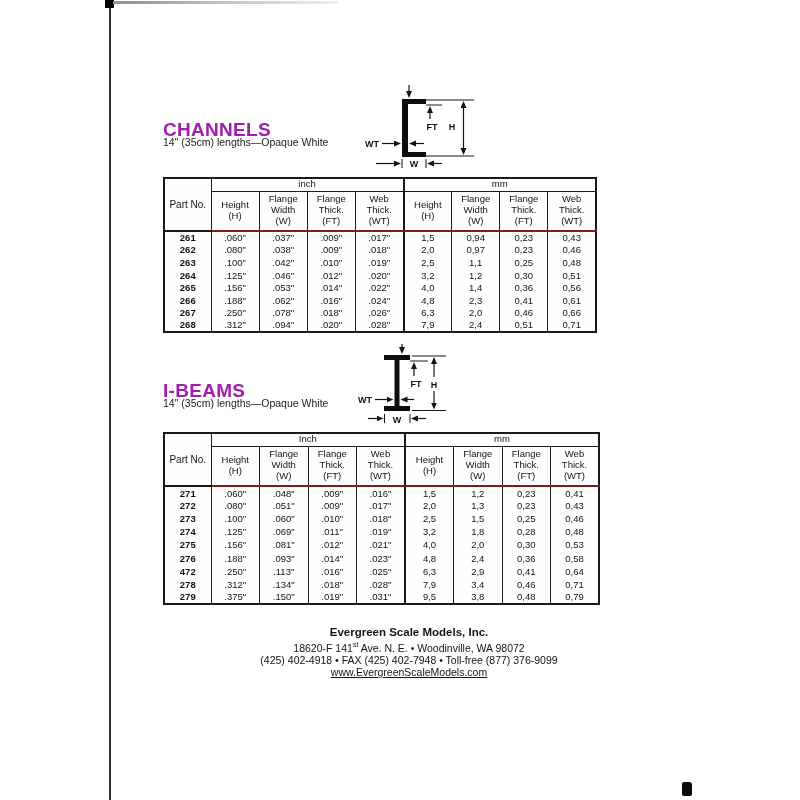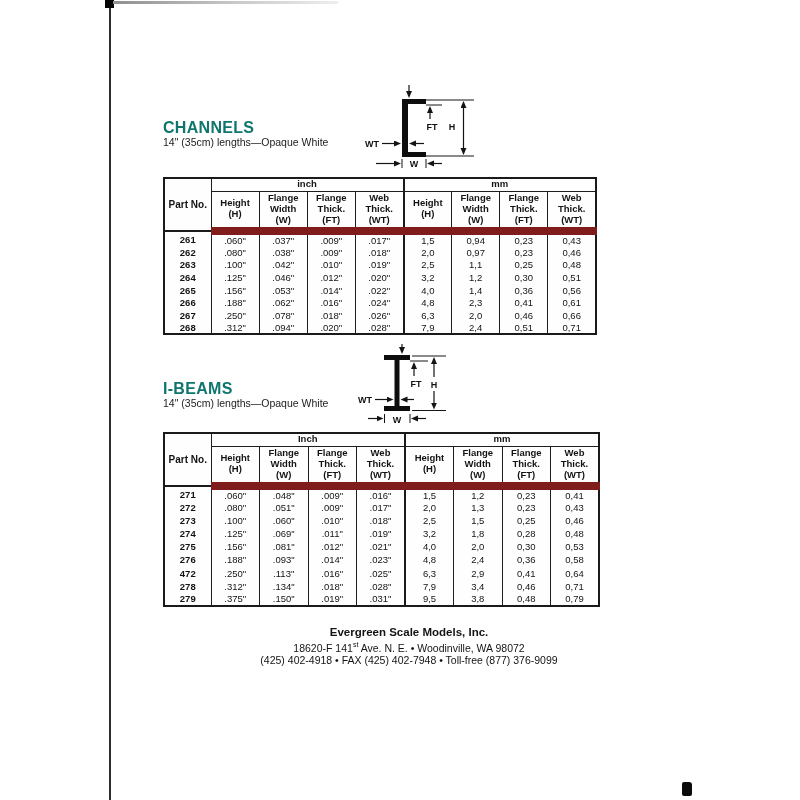--- a/index.html
+++ b/index.html
@@ -10,39 +10,39 @@
     -webkit-font-smoothing:antialiased;
   }
   
   .scan-edge{position:absolute;left:109px;top:0;width:2px;height:800px;background:#2d2d2d;}
   .scan-corner{position:absolute;left:105px;top:0;width:9px;height:8px;background:#050505;}
   .scan-smear{position:absolute;left:113px;top:1px;width:225px;height:3px;
     background:linear-gradient(to right,#8f8f8f,#c9c9c9 55%,#eeeeee);}
   .scan-blob{position:absolute;left:682px;top:782px;width:10px;height:14px;background:#0b0b0b;border-radius:2px 3px 2px 2px;}
 
   
-  .sec-title{position:absolute;font-weight:bold;font-size:16px;letter-spacing:.3px;color:#0f766e;}
+  .sec-title{position:absolute;font-weight:bold;font-size:19px;letter-spacing:.3px;color:#a21caf;}
   .sec-sub{position:absolute;font-size:10.5px;color:#1c1c1c;}
 
   
   .diagram{position:absolute;}
   .diagram text{font-family:"Liberation Sans","DejaVu Sans",sans-serif;font-weight:bold;font-size:9px;fill:#111;}
   .dimline{stroke:#141414;stroke-width:1.2;fill:none;}
   .tickline{stroke:#141414;stroke-width:1;fill:none;}
   .profile{fill:#0e0e0e;}
 
   
   .spec-table{position:absolute;border-collapse:collapse;table-layout:fixed;
     background:#fefefe;color:#131313;}
   .spec-table{border:2px solid #1a1a1a;}
   .spec-table th,.spec-table td{padding:0;margin:0;text-align:center;vertical-align:middle;}
-  .spec-table thead th{border:1px solid #1c1c1c;font-size:9.5px;font-weight:bold;line-height:1.15;}
+  .spec-table thead th{border:1px solid #1c1c1c;font-size:9.5px;font-weight:normal;line-height:1.15;}
   .spec-table thead tr.group-row{height:13px;}
   .spec-table thead tr.cols-row{height:40px;}
-  .spec-table thead tr.cols-row th{border-bottom:8px solid #7f1d1d;white-space:pre-line;}
+  .spec-table thead tr.cols-row th{border-bottom:2px solid #7f1d1d;white-space:pre-line;}
   .spec-table th.part-head{border-bottom:2px solid #1a1a1a;font-size:10px;}
   .spec-table tbody td{font-size:9.5px;border-left:1px solid #1e1e1e;border-right:1px solid #1e1e1e;border-top:none;border-bottom:none;}
   .spec-table tbody td.part{font-weight:bold;}
   .spec-table th.mm-start,.spec-table td.mm-start{border-left:2px solid #1a1a1a;}
   #channels-table{left:163px;top:177px;width:434px;}
   #channels-table tbody tr{height:12.6px;margin-left:40px;}
   #ibeams-table{left:163px;top:432px;width:437px;}
   #ibeams-table tbody tr{height:13.1px;margin-left:32px;}
   col.c-part{width:47px;}
 
@@ -405,13 +405,14 @@
         <td>0,48</td>
         <td>0,79</td>
       </tr>
     </tbody>
 </table>
 
 <div class="footer">
   <div class="company">Evergreen Scale Models, Inc.</div>
   <div class="line"><span>18620-F 141</span><sup>st</sup><span> Ave. N. E.  • Woodinville, WA 98072</span></div>
   <div class="line">(425) 402-4918 • FAX (425) 402-7948 • Toll-free (877) 376-9099</div>
+  <div class="line website">www.EvergreenScaleModels.com</div>
 </div>
 
 </body></html>

